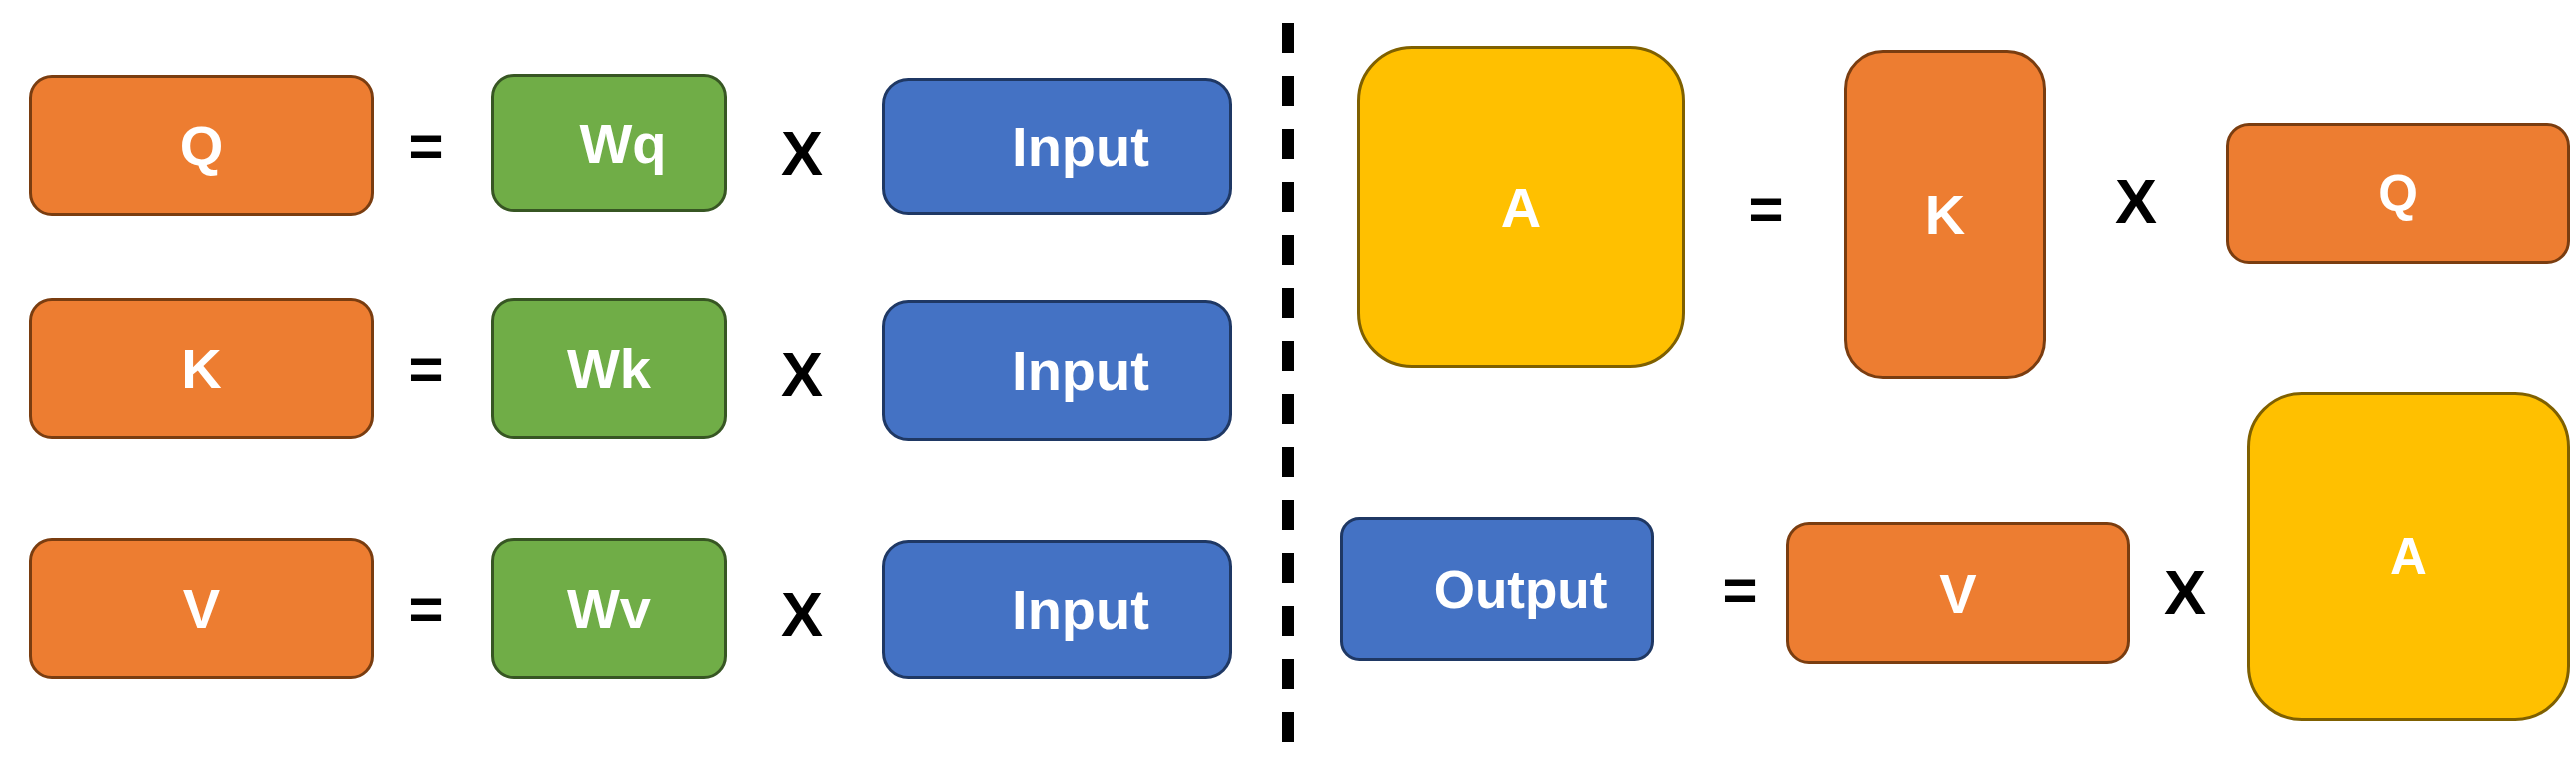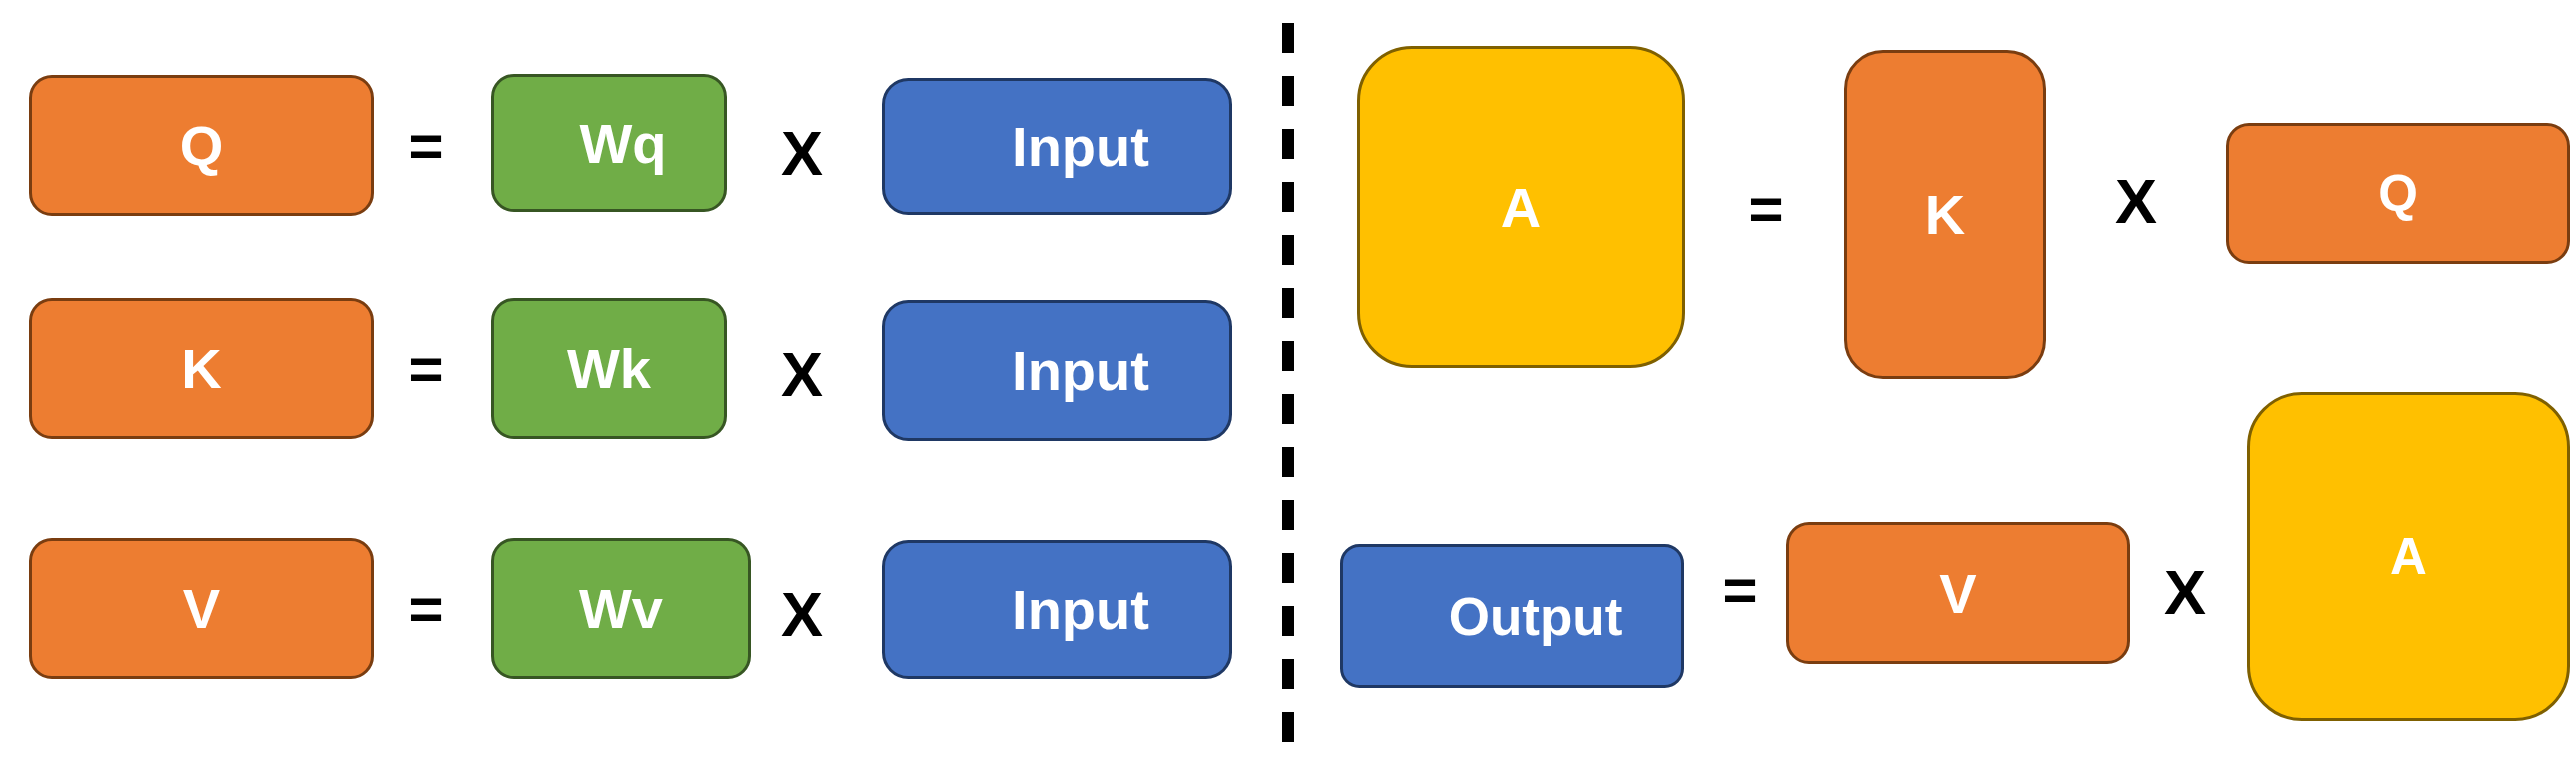--- a/index.html
+++ b/index.html
@@ -48,35 +48,35 @@
   }
 
   
   .b-q      { left: 29px;   top: 75px;  width: 345px; height: 141px; border-radius: 23px; }
   .b-wq     { left: 491px;  top: 74px;  width: 236px; height: 138px; border-radius: 23px; padding-left: 28px; }
   .b-input1 { left: 882px; top: 78px;  width: 350px; height: 137px; border-radius: 26.4px; }
   .b-k      { left: 29px;   top: 298px; width: 345px; height: 141px; border-radius: 23px; }
   .b-wk     { left: 491px;  top: 298px; width: 236px; height: 141px; border-radius: 23px; text-align: center; }
   .b-input2 { left: 882px; top: 300px; width: 350px; height: 141px; border-radius: 26.4px; }
   .b-v      { left: 29px;   top: 538px; width: 345px; height: 141px; border-radius: 23px; }
-  .b-wv     { left: 491px;  top: 538px; width: 260px; height: 141px; border-radius: 23px; }
+  .b-wv     { left: 491px;  top: 538px; width: 236px; height: 141px; border-radius: 23px; }
   .b-input3 { left: 882px; top: 540px; width: 350px; height: 139px; border-radius: 26.4px; }
 
   .o-eq1 { left: 426px;  top: 146px; }
   .o-x1  { left: 802px;  top: 153px; }
   .o-eq2 { left: 426px;  top: 369px; }
   .o-x2  { left: 802px;  top: 374px; }
   .o-eq3 { left: 426px;  top: 609px; }
   .o-x3  { left: 802px;  top: 614px; }
 
   
   .b-a1     { left: 1357px; top: 46px;  width: 328px; height: 322px; border-radius: 55px; }
   .b-kk     { left: 1844px; top: 50px;  width: 202px; height: 329px; border-radius: 39px; }
   .b-qq     { left: 2226px; top: 123px; width: 344px; height: 141px; border-radius: 23px; font-size: 51px; }
-  .b-output { left: 1340px; top: 517px; width: 344px; height: 144px; border-radius: 19.4px; font-size: 53px; margin-top: 27px; }
+  .b-output { left: 1340px; top: 517px; width: 314px; height: 144px; border-radius: 19.4px; font-size: 53px; }
   .b-vv     { left: 1786px; top: 522px; width: 344px; height: 142px; border-radius: 23px; }
   .b-a2     { left: 2247px; top: 392px; width: 323px; height: 329px; border-radius: 55px; font-size: 51px; }
 
   .o-eqr1 { left: 1766px; top: 209px; }
   .o-xr1  { left: 2136px; top: 201px; }
   .o-eqr2 { left: 1740px; top: 590px; }
   .o-xr2  { left: 2185px; top: 592px; }
 </style>
 </head>
 <body>

